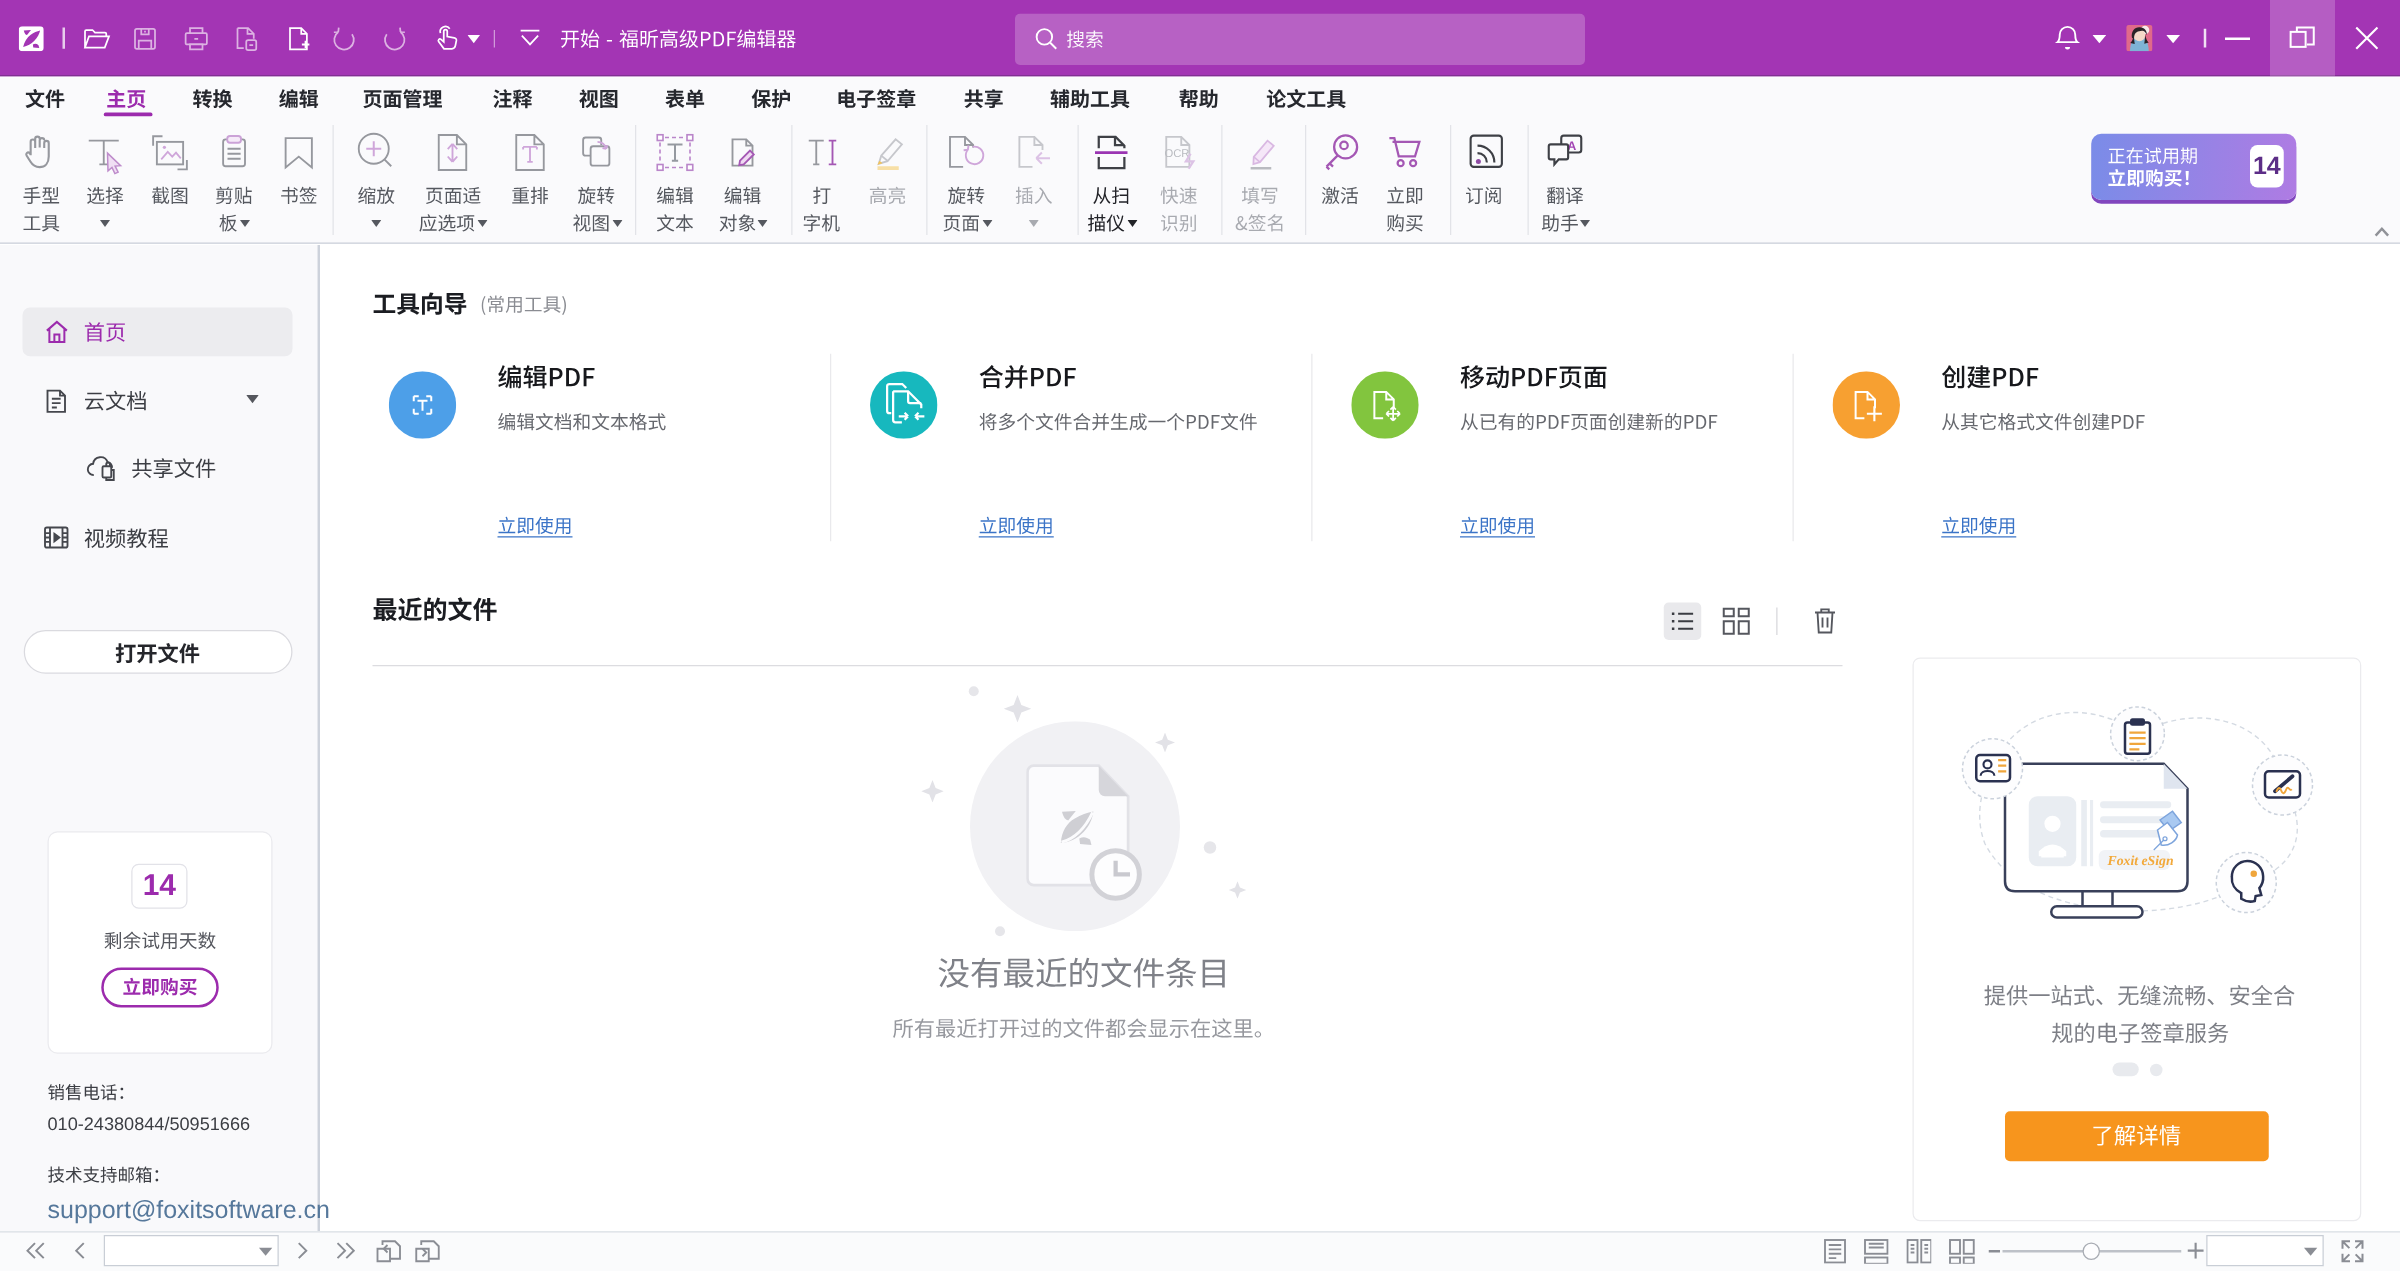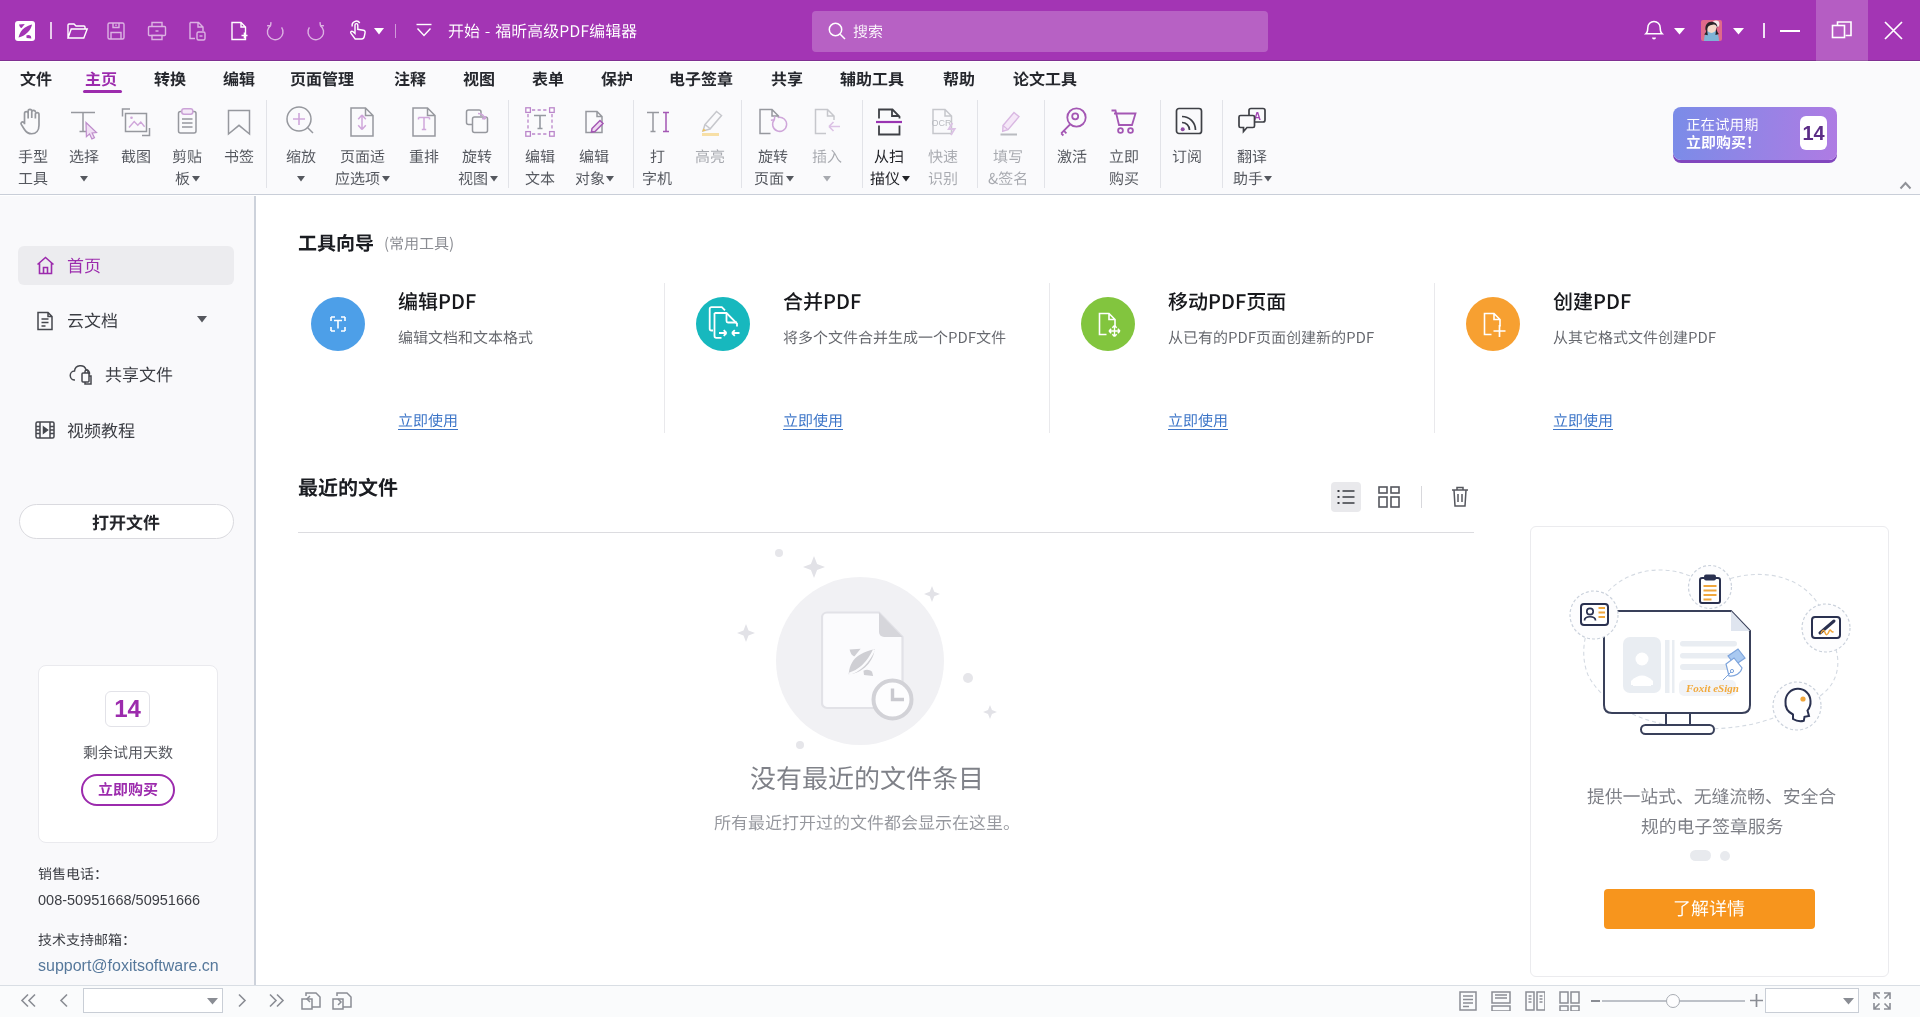--- a/index.html
+++ b/index.html
@@ -450,25 +450,25 @@
 <svg class="tx" style="left:83.0px;top:741px" width="90" height="22" viewBox="0 -17 90 22">
     <path d="M10.3 -10.8V-2.5H11.4V-10.8ZM12.7 -12.4V-0.2C12.7 0.0 12.6 0.1 12.4 0.1C12.1 0.1 11.3 0.1 10.5 0.1C10.6 0.4 10.8 0.9 10.8 1.2C12.0 1.2 12.8 1.1 13.2 1.0C13.6 0.8 13.8 0.5 13.8 -0.2V-12.4ZM0.8 -4.8 1.1 -3.9 2.9 -4.5V-3.5H3.8V-8.3H2.9V-7.2H1.1V-6.4H2.9V-5.2C2.1 -5.1 1.4 -4.9 0.8 -4.8ZM8.2 -12.5C6.6 -12.0 3.7 -11.7 1.2 -11.6C1.4 -11.3 1.5 -10.9 1.5 -10.7C2.5 -10.7 3.6 -10.8 4.7 -10.9V-9.7H0.8V-8.7H4.7V-4.2C3.7 -2.6 2.1 -1.0 0.6 -0.1C0.9 0.0 1.2 0.4 1.4 0.7C2.5 -0.0 3.7 -1.3 4.7 -2.6V1.1H5.8V-2.8C6.8 -2.0 8.2 -0.9 8.8 -0.3L9.4 -1.3C8.8 -1.7 6.7 -3.2 5.8 -3.8V-8.7H9.7V-9.7H5.8V-11.1C7.0 -11.2 8.1 -11.4 9.0 -11.7ZM6.6 -8.3V-4.7C6.6 -3.8 6.8 -3.6 7.6 -3.6C7.8 -3.6 8.5 -3.6 8.7 -3.6C9.3 -3.6 9.6 -3.9 9.6 -5.1C9.4 -5.2 9.1 -5.3 8.9 -5.4C8.9 -4.5 8.8 -4.4 8.6 -4.4C8.4 -4.4 7.9 -4.4 7.8 -4.4C7.5 -4.4 7.5 -4.4 7.5 -4.7V-5.9C8.1 -6.1 8.8 -6.5 9.4 -6.9L8.8 -7.5C8.5 -7.3 8.0 -7.0 7.5 -6.7V-8.3Z M24.7 -2.5C25.9 -1.6 27.3 -0.3 27.9 0.6L28.9 -0.1C28.2 -0.9 26.8 -2.2 25.6 -3.1ZM19.1 -3.1C18.3 -2.0 17.0 -0.8 15.9 -0.1C16.1 0.1 16.5 0.4 16.7 0.6C17.9 -0.2 19.2 -1.5 20.1 -2.7ZM22.5 -12.8C20.9 -10.6 18.0 -8.6 15.4 -7.5C15.7 -7.2 16.0 -6.9 16.2 -6.6C16.9 -6.9 17.8 -7.4 18.6 -7.9V-7.0H22.0V-5.1H16.4V-4.0H22.0V-0.2C22.0 0.1 21.9 0.1 21.7 0.1C21.4 0.1 20.6 0.1 19.6 0.1C19.8 0.4 20.0 0.9 20.1 1.2C21.3 1.2 22.0 1.2 22.5 1.0C23.0 0.8 23.2 0.5 23.2 -0.1V-4.0H28.7V-5.1H23.2V-7.0H26.4V-8.0H18.7C20.1 -8.9 21.4 -10.0 22.5 -11.2C24.4 -9.1 26.4 -7.8 28.9 -6.7C29.1 -7.1 29.4 -7.5 29.7 -7.7C27.1 -8.7 25.0 -10.0 23.2 -11.9L23.4 -12.3Z M31.8 -11.6C32.6 -11.0 33.5 -10.0 34.0 -9.4L34.8 -10.2C34.3 -10.8 33.3 -11.7 32.5 -12.3ZM41.7 -11.9C42.3 -11.3 43.0 -10.4 43.3 -9.8L44.1 -10.3C43.8 -10.9 43.1 -11.8 42.4 -12.4ZM30.8 -7.9V-6.8H32.8V-1.4C32.8 -0.8 32.4 -0.3 32.1 -0.2C32.3 0.1 32.6 0.5 32.7 0.8C32.9 0.5 33.3 0.3 35.9 -1.5C35.8 -1.7 35.6 -2.1 35.6 -2.4L33.9 -1.3V-7.9ZM40.1 -12.5 40.2 -9.5H35.2V-8.4H40.2C40.5 -2.7 41.2 1.1 43.0 1.2C43.6 1.2 44.2 0.5 44.5 -2.0C44.3 -2.1 43.8 -2.4 43.6 -2.6C43.5 -1.2 43.3 -0.3 43.1 -0.3C42.1 -0.4 41.5 -3.8 41.3 -8.4H44.4V-9.5H41.3C41.2 -10.5 41.2 -11.5 41.2 -12.5ZM35.4 -0.9 35.7 0.1C37.0 -0.2 38.6 -0.7 40.2 -1.2L40.0 -2.2L38.3 -1.7V-5.2H39.7V-6.2H35.7V-5.2H37.2V-1.4Z M47.3 -11.5V-6.1C47.3 -4.0 47.1 -1.3 45.5 0.5C45.7 0.7 46.2 1.1 46.4 1.3C47.5 0.0 48.0 -1.7 48.2 -3.4H52.0V1.1H53.1V-3.4H57.2V-0.3C57.2 -0.1 57.1 0.0 56.8 0.0C56.5 0.1 55.5 0.1 54.4 0.0C54.6 0.3 54.8 0.8 54.8 1.1C56.2 1.1 57.1 1.1 57.6 0.9C58.1 0.8 58.3 0.4 58.3 -0.3V-11.5ZM48.4 -10.5H52.0V-8.1H48.4ZM57.2 -10.5V-8.1H53.1V-10.5ZM48.4 -7.0H52.0V-4.5H48.3C48.4 -5.0 48.4 -5.6 48.4 -6.1ZM57.2 -7.0V-4.5H53.1V-7.0Z M61.0 -6.8V-5.7H66.5C66.0 -3.6 64.5 -1.3 60.6 0.2C60.9 0.4 61.2 0.9 61.4 1.2C65.2 -0.4 66.8 -2.6 67.5 -4.8C68.7 -1.9 70.7 0.2 73.7 1.2C73.9 0.8 74.2 0.4 74.5 0.1C71.4 -0.7 69.4 -2.8 68.3 -5.7H74.1V-6.8H67.9C68.0 -7.4 68.0 -8.0 68.0 -8.5V-10.3H73.4V-11.4H61.5V-10.3H66.8V-8.5C66.8 -8.0 66.8 -7.4 66.7 -6.8Z M81.6 -12.3C81.4 -11.7 80.9 -10.8 80.5 -10.3L81.3 -10.0C81.6 -10.5 82.2 -11.2 82.6 -11.9ZM76.3 -11.9C76.7 -11.3 77.1 -10.4 77.2 -9.9L78.1 -10.3C78.0 -10.8 77.6 -11.6 77.1 -12.2ZM81.2 -3.9C80.8 -3.1 80.3 -2.5 79.8 -1.9C79.2 -2.2 78.6 -2.5 78.0 -2.7C78.3 -3.1 78.5 -3.5 78.7 -3.9ZM76.7 -2.3C77.4 -2.0 78.2 -1.6 79.0 -1.2C78.0 -0.6 76.8 -0.1 75.6 0.2C75.8 0.4 76.0 0.8 76.2 1.1C77.5 0.7 78.8 0.1 79.9 -0.8C80.4 -0.4 80.8 -0.2 81.2 0.1L81.9 -0.6C81.6 -0.9 81.1 -1.2 80.6 -1.4C81.4 -2.3 82.0 -3.3 82.4 -4.6L81.8 -4.9L81.6 -4.8H79.2L79.5 -5.6L78.5 -5.8C78.4 -5.5 78.2 -5.2 78.1 -4.8H76.0V-3.9H77.6C77.3 -3.3 77.0 -2.7 76.7 -2.3ZM78.9 -12.6V-9.8H75.8V-8.9H78.5C77.8 -7.9 76.6 -7.0 75.6 -6.5C75.8 -6.3 76.1 -5.9 76.2 -5.7C77.1 -6.2 78.1 -7.0 78.9 -7.9V-6.1H79.9V-8.1C80.6 -7.6 81.5 -6.9 81.9 -6.5L82.5 -7.3C82.2 -7.6 80.9 -8.4 80.1 -8.9H83.0V-9.8H79.9V-12.6ZM84.4 -12.5C84.1 -9.8 83.4 -7.3 82.2 -5.7C82.5 -5.6 82.9 -5.2 83.1 -5.1C83.5 -5.6 83.8 -6.3 84.1 -7.0C84.4 -5.5 84.9 -4.2 85.4 -3.0C84.6 -1.6 83.4 -0.5 81.8 0.3C82.0 0.6 82.3 1.0 82.4 1.2C83.9 0.4 85.1 -0.6 86.0 -1.9C86.7 -0.7 87.6 0.4 88.8 1.1C89.0 0.8 89.3 0.4 89.6 0.2C88.3 -0.5 87.3 -1.6 86.6 -3.0C87.4 -4.5 87.9 -6.4 88.2 -8.6H89.2V-9.7H84.9C85.2 -10.5 85.3 -11.4 85.5 -12.3ZM87.1 -8.6C86.9 -6.9 86.5 -5.4 86.0 -4.1C85.4 -5.5 85.0 -7.0 84.7 -8.6Z" fill="#55575E"></path>
   </svg>
 <div class="ab" style="left:81px;top:774px;width:94px;height:32px;border:2px solid #9C2BAD;border-radius:17px;background:#fff"></div>
 <svg class="tx" style="left:98.0px;top:778px" width="60" height="22" viewBox="0 -17 60 22">
     <path d="M3.2 -7.4C3.7 -5.5 4.3 -3.0 4.5 -1.4L6.4 -1.9C6.1 -3.5 5.6 -5.9 5.0 -7.8ZM6.1 -12.5C6.4 -11.7 6.7 -10.7 6.8 -10.0H1.3V-8.2H13.7V-10.0H7.1L8.7 -10.5C8.5 -11.2 8.2 -12.2 7.9 -12.9ZM10.0 -7.8C9.6 -5.6 8.8 -2.9 8.1 -1.1H0.7V0.8H14.3V-1.1H10.0C10.7 -2.8 11.5 -5.2 12.0 -7.4Z M20.9 -7.5V-6.1H18.2V-7.5ZM20.9 -9.1H18.2V-10.4H20.9ZM19.5 -3.4 20.2 -2.1 18.2 -1.6V-4.5H22.7V-12.0H16.4V-1.9C16.4 -1.3 16.0 -1.0 15.7 -0.8C16.0 -0.4 16.3 0.5 16.4 1.0C16.8 0.7 17.4 0.5 20.9 -0.6C21.1 -0.2 21.3 0.3 21.5 0.7L23.1 -0.2C22.7 -1.3 21.8 -2.9 21.1 -4.2ZM23.6 -11.9V1.3H25.4V-10.2H27.2V-3.2C27.2 -3.1 27.1 -3.0 26.9 -3.0C26.8 -3.0 26.2 -3.0 25.7 -3.0C25.9 -2.5 26.1 -1.8 26.2 -1.3C27.1 -1.3 27.8 -1.3 28.3 -1.6C28.8 -1.9 28.9 -2.4 28.9 -3.2V-11.9Z M33.0 -9.5V-5.5C33.0 -3.7 32.8 -1.2 30.4 0.2C30.8 0.5 31.2 1.0 31.4 1.3C33.9 -0.5 34.4 -3.2 34.4 -5.5V-9.5ZM33.8 -1.6C34.5 -0.8 35.4 0.4 35.9 1.1L37.1 0.2C36.6 -0.5 35.7 -1.6 35.0 -2.4ZM40.0 -5.5C40.2 -5.0 40.3 -4.5 40.5 -4.0L38.9 -3.6C39.4 -4.8 40.0 -6.2 40.3 -7.5L38.7 -7.9C38.4 -6.3 37.7 -4.5 37.5 -4.0C37.3 -3.5 37.1 -3.2 36.8 -3.1C37.0 -2.7 37.3 -2.0 37.4 -1.7C37.7 -1.9 38.2 -2.0 40.8 -2.6L40.9 -1.9L42.2 -2.3C42.1 -1.4 42.0 -0.9 41.8 -0.7C41.7 -0.5 41.5 -0.4 41.3 -0.4C40.9 -0.4 40.3 -0.4 39.5 -0.5C39.8 0.0 40.0 0.8 40.1 1.3C40.8 1.3 41.6 1.3 42.1 1.2C42.6 1.1 43.0 1.0 43.4 0.4C43.9 -0.3 44.0 -2.8 44.2 -9.7C44.2 -9.9 44.2 -10.5 44.2 -10.5H39.4C39.6 -11.1 39.8 -11.7 40.0 -12.4L38.2 -12.8C37.9 -11.0 37.2 -9.3 36.4 -8.1V-11.9H31.0V-2.7H32.3V-10.3H35.0V-2.8H36.4V-7.6C36.8 -7.4 37.3 -6.9 37.6 -6.7C38.0 -7.3 38.4 -8.0 38.8 -8.9H42.5C42.4 -5.9 42.3 -3.9 42.2 -2.6C42.0 -3.5 41.6 -4.8 41.2 -5.9Z M52.8 -1.3C54.8 -0.6 56.8 0.5 58.0 1.3L59.2 -0.1C57.9 -0.9 55.7 -1.9 53.7 -2.6ZM48.0 -8.6C49.0 -8.1 50.3 -7.4 51.0 -6.9L52.0 -8.2C51.3 -8.7 50.0 -9.4 49.0 -9.8ZM46.3 -6.5C47.2 -6.1 48.5 -5.4 49.1 -4.9L50.1 -6.3C49.5 -6.7 48.2 -7.3 47.3 -7.7ZM45.9 -4.9V-3.2H51.4C50.5 -1.8 48.8 -0.8 45.6 -0.1C45.9 0.2 46.3 0.9 46.5 1.3C50.6 0.5 52.5 -1.0 53.4 -3.2H59.2V-4.9H53.9C54.1 -6.3 54.2 -7.9 54.3 -9.7H52.4C52.4 -7.8 52.4 -6.2 52.0 -4.9ZM46.5 -11.9V-10.2H56.8C56.4 -9.6 56.1 -9.0 55.8 -8.5L57.2 -7.8C57.9 -8.7 58.7 -10.2 59.3 -11.5L58.0 -12.0L57.7 -11.9Z" fill="#9C2BAD"></path>
   </svg>
 <svg class="tx" style="left:38.0px;top:863px" width="70" height="21" viewBox="0 -16 70 21">
     <path d="M6.1 -10.9C6.7 -10.1 7.3 -9.0 7.5 -8.3L8.3 -8.7C8.1 -9.4 7.5 -10.5 7.0 -11.3ZM12.4 -11.4C12.1 -10.5 11.4 -9.4 11.0 -8.7L11.8 -8.3C12.2 -9.0 12.9 -10.0 13.3 -11.0ZM2.5 -11.7C2.1 -10.4 1.4 -9.2 0.5 -8.4C0.7 -8.1 1.0 -7.6 1.1 -7.4C1.5 -7.9 1.9 -8.5 2.3 -9.1H5.7V-10.1H2.8C3.1 -10.5 3.2 -11.0 3.4 -11.5ZM0.9 -4.8V-3.9H2.9V-1.1C2.9 -0.5 2.5 -0.1 2.2 0.1C2.4 0.3 2.6 0.7 2.7 0.9C2.9 0.7 3.3 0.5 5.7 -0.8C5.6 -1.1 5.5 -1.5 5.5 -1.7L3.9 -0.9V-3.9H5.8V-4.8H3.9V-6.7H5.5V-7.7H1.5V-6.7H2.9V-4.8ZM7.3 -4.4H12.0V-2.8H7.3ZM7.3 -5.3V-6.8H12.0V-5.3ZM9.2 -11.8V-7.8H6.3V1.1H7.3V-1.9H12.0V-0.2C12.0 -0.0 11.9 0.0 11.7 0.0C11.5 0.1 10.8 0.1 10.0 0.0C10.2 0.3 10.3 0.7 10.3 1.0C11.4 1.0 12.0 1.0 12.4 0.8C12.8 0.7 12.9 0.4 12.9 -0.2V-7.8L12.0 -7.8H10.2V-11.8Z M17.5 -11.8C16.8 -10.2 15.7 -8.7 14.4 -7.7C14.7 -7.5 15.1 -7.1 15.2 -6.9C15.6 -7.3 16.0 -7.7 16.4 -8.2V-3.6H17.5V-4.1H26.6V-5.0H22.1V-6.0H25.7V-6.7H22.1V-7.7H25.6V-8.5H22.1V-9.4H26.3V-10.2H22.3C22.1 -10.7 21.8 -11.3 21.5 -11.8L20.5 -11.5C20.7 -11.1 21.0 -10.6 21.2 -10.2H17.8C18.1 -10.6 18.3 -11.1 18.5 -11.5ZM16.4 -3.1V1.1H17.5V0.5H24.7V1.1H25.8V-3.1ZM17.5 -0.4V-2.2H24.7V-0.4ZM21.1 -7.7V-6.7H17.5V-7.7ZM21.1 -8.5H17.5V-9.4H21.1ZM21.1 -6.0V-5.0H17.5V-6.0Z M34.3 -5.7V-3.7H30.9V-5.7ZM35.4 -5.7H39.0V-3.7H35.4ZM34.3 -6.7H30.9V-8.7H34.3ZM35.4 -6.7V-8.7H39.0V-6.7ZM29.8 -9.7V-1.8H30.9V-2.7H34.3V-1.2C34.3 0.4 34.8 0.9 36.4 0.9C36.7 0.9 39.1 0.9 39.5 0.9C41.0 0.9 41.3 0.1 41.5 -2.0C41.1 -2.1 40.7 -2.3 40.4 -2.5C40.3 -0.6 40.2 -0.2 39.4 -0.2C38.9 -0.2 36.8 -0.2 36.4 -0.2C35.6 -0.2 35.4 -0.4 35.4 -1.2V-2.7H40.1V-9.7H35.4V-11.7H34.3V-9.7Z M43.4 -10.8C44.1 -10.1 45.0 -9.2 45.4 -8.7L46.1 -9.4C45.7 -10.0 44.8 -10.8 44.1 -11.4ZM47.8 -4.1V1.1H48.9V0.5H53.5V1.1H54.6V-4.1H51.7V-6.5H55.4V-7.4H51.7V-10.2C52.8 -10.3 53.9 -10.6 54.7 -10.8L54.0 -11.7C52.4 -11.1 49.5 -10.7 47.1 -10.5C47.2 -10.2 47.3 -9.8 47.4 -9.6C48.4 -9.7 49.6 -9.8 50.7 -10.0V-7.4H47.1V-6.5H50.7V-4.1ZM48.9 -0.4V-3.1H53.5V-0.4ZM42.6 -7.4V-6.4H44.6V-1.5C44.6 -0.8 44.1 -0.3 43.8 -0.1C44.0 0.1 44.3 0.5 44.4 0.7C44.6 0.4 45.0 0.1 47.4 -1.7C47.3 -1.9 47.1 -2.3 47.0 -2.6L45.6 -1.5V-7.4Z M59.5 -6.8C60.1 -6.8 60.6 -7.2 60.6 -7.8C60.6 -8.5 60.1 -8.9 59.5 -8.9C58.9 -8.9 58.4 -8.5 58.4 -7.8C58.4 -7.2 58.9 -6.8 59.5 -6.8ZM59.5 0.1C60.1 0.1 60.6 -0.4 60.6 -1.0C60.6 -1.6 60.1 -2.0 59.5 -2.0C58.9 -2.0 58.4 -1.6 58.4 -1.0C58.4 -0.4 58.9 0.1 59.5 0.1Z" fill="#3C3E44"></path>
   </svg>
-<div class="ab" style="left:38px;top:892px;width:200px;height:18px;font-size:14.5px;color:#3C3E44">008-50951668/50951666</div>
+<div class="ab" style="left:38px;top:892px;width:200px;height:18px;font-size:14.5px;color:#3C3E44">010-24380844/50951666</div>
 <svg class="tx" style="left:38.0px;top:929px" width="98" height="21" viewBox="0 -16 98 21">
     <path d="M8.6 -11.8V-9.6H5.3V-8.6H8.6V-6.5H5.6V-5.5H6.0L6.0 -5.5C6.6 -4.0 7.3 -2.7 8.3 -1.6C7.2 -0.8 5.8 -0.2 4.5 0.2C4.7 0.4 4.9 0.8 5.1 1.1C6.5 0.7 7.9 0.0 9.1 -0.9C10.1 0.0 11.4 0.7 12.8 1.1C13.0 0.9 13.3 0.4 13.5 0.2C12.1 -0.1 10.9 -0.8 9.9 -1.6C11.1 -2.8 12.2 -4.3 12.7 -6.2L12.1 -6.5L11.9 -6.5H9.6V-8.6H13.0V-9.6H9.6V-11.8ZM7.0 -5.5H11.4C10.9 -4.2 10.1 -3.1 9.1 -2.3C8.2 -3.2 7.5 -4.3 7.0 -5.5ZM2.5 -11.8V-8.9H0.7V-8.0H2.5V-4.9C1.8 -4.7 1.1 -4.5 0.5 -4.4L0.8 -3.3L2.5 -3.8V-0.2C2.5 0.1 2.4 0.1 2.2 0.1C2.0 0.1 1.4 0.1 0.8 0.1C0.9 0.4 1.1 0.8 1.1 1.1C2.1 1.1 2.6 1.1 3.0 0.9C3.4 0.7 3.5 0.4 3.5 -0.2V-4.1L5.2 -4.6L5.1 -5.6L3.5 -5.2V-8.0H5.1V-8.9H3.5V-11.8Z M22.5 -10.9C23.4 -10.2 24.5 -9.3 25.0 -8.8L25.8 -9.5C25.2 -10.1 24.1 -10.9 23.3 -11.5ZM20.5 -11.7V-8.2H14.9V-7.2H20.2C18.9 -4.8 16.7 -2.5 14.5 -1.4C14.8 -1.2 15.1 -0.8 15.3 -0.5C17.2 -1.6 19.1 -3.5 20.5 -5.7V1.1H21.6V-6.1C23.0 -4.0 24.9 -1.8 26.6 -0.6C26.8 -0.9 27.2 -1.3 27.5 -1.5C25.6 -2.7 23.4 -5.0 22.0 -7.2H27.0V-8.2H21.6V-11.7Z M34.4 -11.8V-9.6H29.1V-8.6H34.4V-6.4H29.7V-5.4H31.2L30.9 -5.3C31.7 -3.8 32.7 -2.5 34.0 -1.5C32.4 -0.7 30.5 -0.2 28.5 0.1C28.7 0.4 29.0 0.8 29.1 1.1C31.2 0.7 33.2 0.1 35.0 -0.9C36.6 0.1 38.6 0.7 40.8 1.0C41.0 0.8 41.3 0.3 41.5 0.0C39.4 -0.2 37.6 -0.8 36.1 -1.5C37.7 -2.6 38.9 -4.1 39.7 -6.0L39.0 -6.5L38.8 -6.4H35.5V-8.6H40.9V-9.6H35.5V-11.8ZM32.0 -5.4H38.2C37.5 -4.0 36.4 -2.9 35.1 -2.1C33.7 -3.0 32.7 -4.1 32.0 -5.4Z M48.3 -2.9C48.9 -2.1 49.5 -1.0 49.8 -0.4L50.7 -0.9C50.4 -1.6 49.7 -2.6 49.1 -3.3ZM50.8 -11.7V-9.9H47.8V-9.0H50.8V-7.2H47.1V-6.2H52.6V-4.7H47.2V-3.7H52.6V-0.2C52.6 0.0 52.6 0.1 52.3 0.1C52.1 0.1 51.4 0.1 50.6 0.1C50.8 0.4 50.9 0.8 50.9 1.1C52.0 1.1 52.7 1.1 53.1 0.9C53.5 0.8 53.6 0.5 53.6 -0.2V-3.7H55.4V-4.7H53.6V-6.2H55.4V-7.2H51.8V-9.0H54.8V-9.9H51.8V-11.7ZM44.4 -11.7V-8.9H42.6V-8.0H44.4V-4.9C43.6 -4.7 42.9 -4.5 42.4 -4.3L42.7 -3.3L44.4 -3.9V-0.2C44.4 0.1 44.3 0.1 44.2 0.1C44.0 0.1 43.4 0.1 42.8 0.1C43.0 0.4 43.1 0.8 43.1 1.1C44.0 1.1 44.6 1.1 44.9 0.9C45.2 0.7 45.4 0.4 45.4 -0.1V-4.2L46.9 -4.7L46.8 -5.6L45.4 -5.2V-8.0H46.9V-8.9H45.4V-11.7Z M58.1 -4.8H59.8V-1.6H58.1ZM58.1 -5.7V-8.7H59.8V-5.7ZM62.4 -4.8V-1.6H60.8V-4.8ZM62.4 -5.7H60.8V-8.7H62.4ZM59.8 -11.7V-9.6H57.2V0.2H58.1V-0.7H62.4V0.0H63.4V-9.6H60.8V-11.7ZM64.8 -11.0V1.1H65.7V-10.0H68.0C67.6 -8.9 67.0 -7.4 66.5 -6.3C67.8 -5.0 68.1 -4.0 68.1 -3.1C68.1 -2.6 68.0 -2.2 67.7 -2.0C67.6 -1.9 67.4 -1.9 67.2 -1.8C66.9 -1.8 66.5 -1.8 66.0 -1.9C66.2 -1.6 66.3 -1.2 66.3 -0.9C66.8 -0.9 67.2 -0.9 67.6 -0.9C67.9 -0.9 68.2 -1.0 68.4 -1.2C68.9 -1.5 69.1 -2.2 69.1 -3.0C69.1 -4.0 68.8 -5.1 67.5 -6.4C68.1 -7.7 68.8 -9.3 69.3 -10.6L68.6 -11.0L68.4 -11.0Z M78.0 -4.1H81.7V-2.7H78.0ZM78.0 -4.9V-6.3H81.7V-4.9ZM78.0 -1.8H81.7V-0.4H78.0ZM77.0 -7.3V1.1H78.0V0.5H81.7V1.0H82.8V-7.3ZM72.6 -11.8C72.1 -10.4 71.4 -9.0 70.5 -8.1C70.8 -8.0 71.2 -7.7 71.4 -7.5C71.9 -8.0 72.3 -8.7 72.7 -9.5H73.3C73.6 -8.9 73.8 -8.3 74.0 -7.8H73.3V-6.2H70.8V-5.2H73.1C72.5 -3.7 71.4 -2.1 70.5 -1.2C70.7 -1.0 71.0 -0.6 71.1 -0.4C71.9 -1.2 72.7 -2.4 73.3 -3.6V1.1H74.3V-3.6C74.9 -3.0 75.6 -2.2 75.9 -1.8L76.6 -2.6C76.2 -2.9 74.9 -4.2 74.3 -4.7V-5.2H76.5V-6.2H74.3V-7.7L75.0 -8.0C74.8 -8.4 74.6 -9.0 74.3 -9.5H76.8V-10.4H73.2C73.3 -10.8 73.5 -11.2 73.6 -11.6ZM78.1 -11.8C77.7 -10.4 76.9 -9.1 76.0 -8.2C76.3 -8.1 76.7 -7.8 76.9 -7.6C77.4 -8.1 77.9 -8.8 78.2 -9.5H79.1C79.5 -8.9 80.0 -8.1 80.2 -7.6L81.1 -8.0C80.9 -8.4 80.6 -9.0 80.2 -9.5H83.3V-10.4H78.7C78.8 -10.8 79.0 -11.2 79.1 -11.6Z M87.5 -6.8C88.1 -6.8 88.6 -7.2 88.6 -7.8C88.6 -8.5 88.1 -8.9 87.5 -8.9C86.9 -8.9 86.4 -8.5 86.4 -7.8C86.4 -7.2 86.9 -6.8 87.5 -6.8ZM87.5 0.1C88.1 0.1 88.6 -0.4 88.6 -1.0C88.6 -1.6 88.1 -2.0 87.5 -2.0C86.9 -2.0 86.4 -1.6 86.4 -1.0C86.4 -0.4 86.9 0.1 87.5 0.1Z" fill="#3C3E44"></path>
   </svg>
-<div class="ab" style="left:38px;top:957px;width:220px;height:18px;font-size:16px;color:#56789B">support@foxitsoftware.cn</div>
+<div class="ab" style="left:38px;top:957px;width:220px;height:18px;font-size:20px;color:#56789B">support@foxitsoftware.cn</div>
 <svg class="tx" style="left:298.0px;top:228px" width="76" height="28" viewBox="0 -22 76 28">
     <path d="M0.9 -1.9V0.4H18.2V-1.9H10.7V-11.8H17.2V-14.2H1.9V-11.8H8.1V-1.9Z M22.8 -15.3V-4.4H19.9V-2.4H24.6C23.3 -1.5 21.3 -0.5 19.6 0.1C20.1 0.5 20.8 1.3 21.2 1.7C23.1 1.0 25.5 -0.2 27.0 -1.3L25.4 -2.4H31.1L30.0 -1.2C32.1 -0.3 34.3 0.9 35.6 1.7L37.5 0.1C36.3 -0.6 34.3 -1.6 32.5 -2.4H37.2V-4.4H34.3V-15.3ZM25.0 -4.4V-5.5H32.0V-4.4ZM25.0 -10.8H32.0V-9.8H25.0ZM25.0 -12.4V-13.5H32.0V-12.4ZM25.0 -8.2H32.0V-7.1H25.0Z M45.9 -16.1C45.7 -15.2 45.3 -14.0 44.9 -13.0H39.6V1.7H41.9V-10.7H53.1V-1.0C53.1 -0.6 53.0 -0.6 52.7 -0.6C52.3 -0.5 51.0 -0.5 49.9 -0.6C50.2 0.0 50.5 1.1 50.6 1.7C52.3 1.7 53.5 1.7 54.4 1.3C55.2 0.9 55.4 0.3 55.4 -0.9V-13.0H47.5C47.9 -13.8 48.4 -14.8 48.8 -15.7ZM45.8 -6.9H49.1V-4.4H45.8ZM43.8 -8.9V-1.0H45.8V-2.4H51.2V-8.9Z M60.6 -2.9C61.8 -2.1 63.3 -0.7 63.9 0.2L65.5 -1.4C65.0 -2.1 64.0 -3.0 62.9 -3.8H68.7V-0.7C68.7 -0.4 68.6 -0.3 68.2 -0.3C67.8 -0.3 66.3 -0.3 65.2 -0.4C65.5 0.2 65.8 1.1 65.9 1.7C67.7 1.7 69.0 1.7 69.9 1.4C70.8 1.1 71.1 0.6 71.1 -0.6V-3.8H75.0V-5.9H71.1V-7.0H68.7V-5.9H58.1V-3.8H61.5ZM59.3 -14.5V-10.1C59.3 -7.9 60.5 -7.4 64.2 -7.4C65.1 -7.4 69.9 -7.4 70.9 -7.4C73.6 -7.4 74.4 -7.8 74.7 -9.7C74.1 -9.8 73.2 -10.1 72.6 -10.4C72.4 -9.4 72.1 -9.2 70.6 -9.2C69.4 -9.2 65.1 -9.2 64.1 -9.2C62.1 -9.2 61.7 -9.4 61.7 -10.2V-10.5H72.7V-15.6H59.3ZM61.7 -13.7H70.5V-12.4H61.7Z" fill="#1B1D22"></path>
   </svg>
 <svg class="tx" style="left:384.0px;top:232px" width="70" height="22" viewBox="0 -17 70 22">
     <path d="M3.6 2.9 4.4 2.6C3.1 0.4 2.5 -2.1 2.5 -4.7C2.5 -7.2 3.1 -9.7 4.4 -11.9L3.6 -12.3C2.2 -10.0 1.4 -7.6 1.4 -4.7C1.4 -1.7 2.2 0.7 3.6 2.9Z M9.8 -7.4H15.4V-5.9H9.8ZM7.3 -3.8V0.5H8.5V-2.8H12.2V1.2H13.3V-2.8H16.8V-0.7C16.8 -0.5 16.8 -0.4 16.5 -0.4C16.3 -0.4 15.5 -0.4 14.6 -0.4C14.7 -0.1 14.9 0.3 15.0 0.6C16.2 0.6 16.9 0.6 17.4 0.4C17.8 0.3 18.0 -0.1 18.0 -0.6V-3.8H13.3V-5.0H16.6V-8.2H8.7V-5.0H12.2V-3.8ZM7.6 -12.0C8.0 -11.5 8.5 -10.8 8.8 -10.3H6.4V-7.0H7.4V-9.3H17.8V-7.0H18.9V-10.3H13.2V-12.6H12.1V-10.3H9.0L9.9 -10.7C9.6 -11.2 9.1 -11.9 8.6 -12.5ZM16.5 -12.5C16.2 -11.9 15.7 -11.1 15.2 -10.7L16.2 -10.3C16.6 -10.7 17.2 -11.4 17.7 -12.1Z M22.4 -11.5V-6.1C22.4 -4.0 22.2 -1.3 20.6 0.5C20.8 0.7 21.3 1.1 21.4 1.3C22.6 0.0 23.1 -1.7 23.3 -3.4H27.1V1.1H28.2V-3.4H32.3V-0.3C32.3 -0.1 32.2 0.0 31.9 0.0C31.6 0.1 30.6 0.1 29.5 0.0C29.7 0.3 29.8 0.8 29.9 1.1C31.3 1.1 32.2 1.1 32.7 0.9C33.2 0.8 33.4 0.4 33.4 -0.3V-11.5ZM23.5 -10.5H27.1V-8.1H23.5ZM32.3 -10.5V-8.1H28.2V-10.5ZM23.5 -7.0H27.1V-4.5H23.4C23.5 -5.0 23.5 -5.6 23.5 -6.1ZM32.3 -7.0V-4.5H28.2V-7.0Z M35.9 -1.1V0.0H49.3V-1.1H43.2V-9.8H48.6V-10.9H36.6V-9.8H41.9V-1.1Z M59.1 -1.3C60.8 -0.5 62.5 0.5 63.6 1.2L64.5 0.4C63.4 -0.3 61.6 -1.3 59.9 -2.1ZM55.0 -2.0C54.1 -1.2 52.2 -0.2 50.7 0.4C50.9 0.6 51.3 1.0 51.5 1.2C53.0 0.6 54.9 -0.4 56.1 -1.3ZM53.2 -11.9V-3.1H50.9V-2.1H64.3V-3.1H62.1V-11.9ZM54.3 -3.1V-4.5H61.0V-3.1ZM54.3 -8.8H61.0V-7.5H54.3ZM54.3 -9.7V-10.9H61.0V-9.7ZM54.3 -6.7H61.0V-5.4H54.3Z M66.6 2.9C67.9 0.7 68.8 -1.7 68.8 -4.7C68.8 -7.6 67.9 -10.0 66.6 -12.3L65.7 -11.9C67.0 -9.7 67.6 -7.2 67.6 -4.7C67.6 -2.1 67.0 0.4 65.7 2.6Z" fill="#8A8C92"></path>
   </svg>
 <div class="ab" style="left:664px;top:283px;width:1px;height:150px;background:#E9E9EC"></div>
 <div class="ab" style="left:1049px;top:283px;width:1px;height:150px;background:#E9E9EC"></div>
 <div class="ab" style="left:1434px;top:283px;width:1px;height:150px;background:#E9E9EC"></div>
 <svg class="ab" style="left:311px;top:297px" width="54" height="54" viewBox="-27 -27 54 54">

